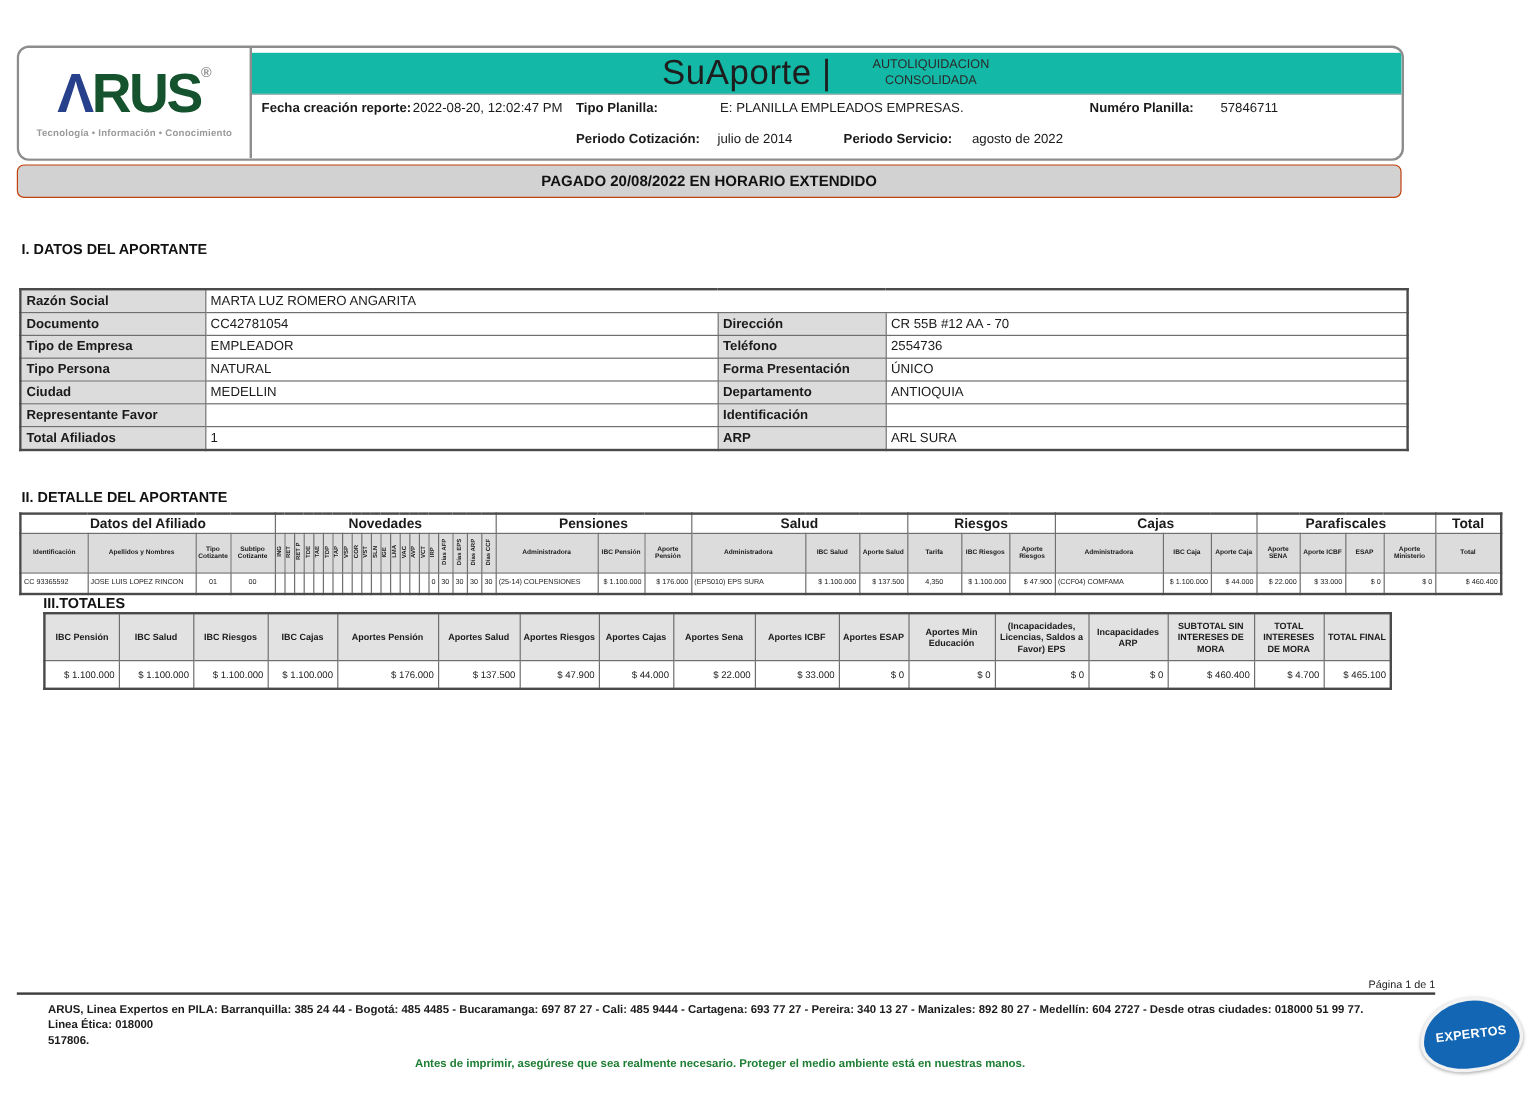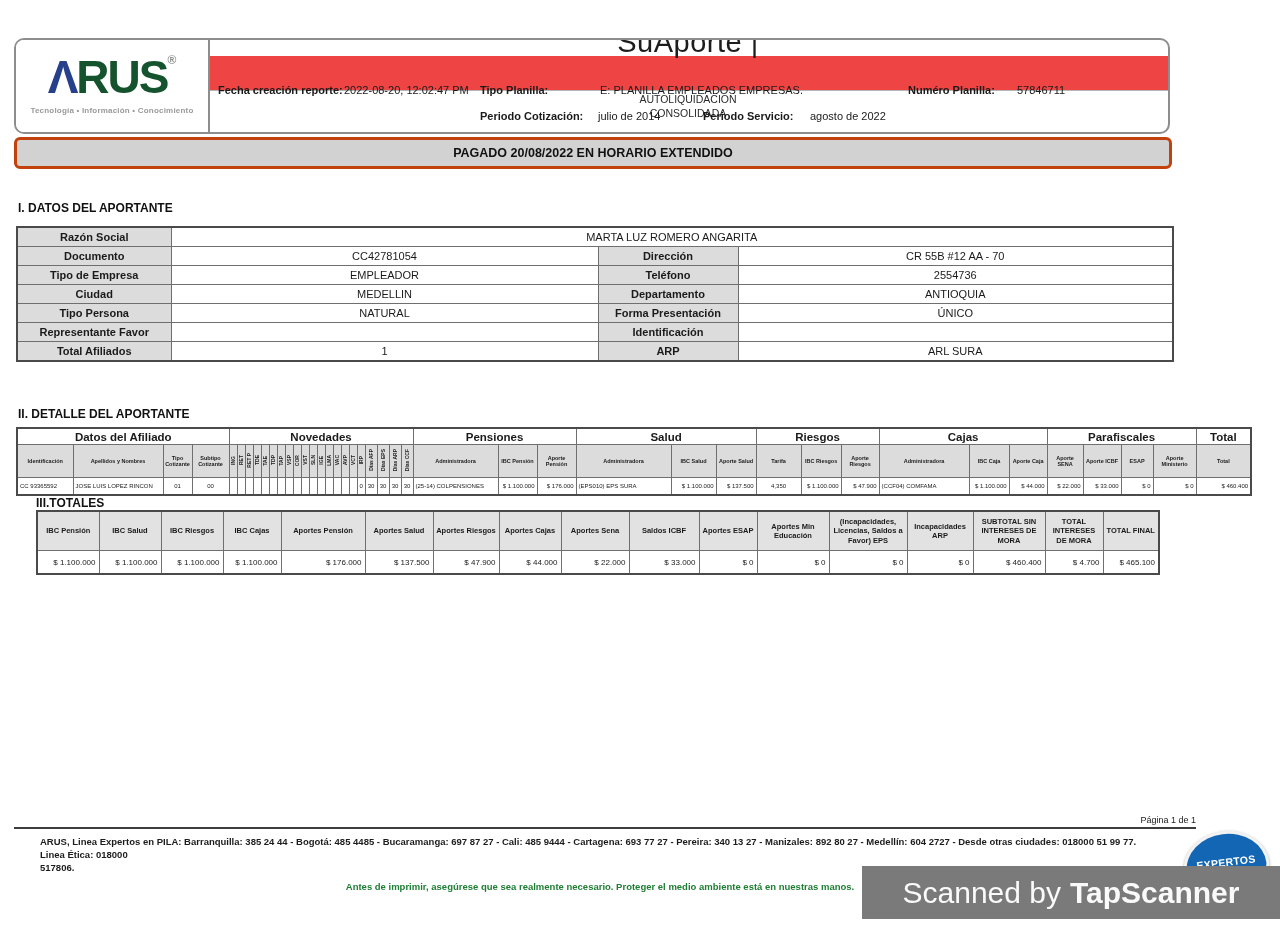--- a/index.html
+++ b/index.html
@@ -9,39 +9,39 @@
   
   .header-box{position:absolute;left:14px;top:38px;width:1152px;height:92px;
               border:2px solid #8d8d8d;border-radius:10px;background:#fff;overflow:hidden;}
   .logo-cell{position:absolute;left:0;top:0;width:192px;height:100%;background:#fff;
              border-right:2px solid #8d8d8d;z-index:2;text-align:center;}
   .logo-main{margin-top:14px;font-size:46px;font-weight:bold;letter-spacing:-2px;line-height:1;}
   .logo-a{color:#27408b;}
   .logo-rus{color:#14532d;text-align:center;}
   .logo-reg{font-size:12px;color:#8f8f8f;vertical-align:top;letter-spacing:0;}
   .logo-tagline{margin-top:6px;font-size:8px;color:#9a9a9a;letter-spacing:.2px;font-weight:bold;}
-  .title-band{position:absolute;left:192px;top:16px;right:0;height:34px;background:#ef4444;
-              border-bottom:1px solid #b5b5b5;display:flex;align-items:center;justify-content:center;gap:34px;flex-direction:column;}
+  .title-band{position:absolute;left:192px;top:4px;right:0;height:34px;background:#14b8a6;
+              border-bottom:1px solid #b5b5b5;display:flex;align-items:center;justify-content:center;gap:34px;}
   .suaporte{font-size:29px;color:#1d1d1d;letter-spacing:.5px;}
   .subtitle{font-size:10.5px;color:#2a2a2a;text-align:center;line-height:1.25;}
   .hf{position:absolute;font-size:11px;white-space:nowrap;}
   .hf.b{font-weight:bold;}
 
   
   .banner{position:absolute;left:14px;top:137px;width:1152px;height:26px;background:#d2d2d2;
-          border:3px solid #c2410c;border-radius:6px;display:flex;align-items:center;justify-content:center;
+          border:1px solid #c2410c;border-radius:6px;display:flex;align-items:center;justify-content:center;
           font-weight:bold;font-size:12.5px;color:#111;}
 
   
   .sec-title{position:absolute;font-size:12px;font-weight:bold;color:#111;white-space:nowrap;}
 
   
   table{border-collapse:collapse;table-layout:fixed;}
   
-  .t1{position:absolute;left:16px;top:226px;width:1156px;border:2px solid #4a4a4a;text-align:center;}
+  .t1{position:absolute;left:16px;top:240px;width:1156px;border:2px solid #4a4a4a;}
   .t1 td{border:1px solid #6f6f6f;height:18px;font-size:11px;padding:0 4px;
          overflow:hidden;white-space:nowrap;}
   .t1 td.lbl{background:#dcdcdc;font-weight:bold;}
   
   .t2{position:absolute;left:16px;top:427px;width:1234px;border:2px solid #4a4a4a;}
   .t2 th,.t2 td{border:1px solid #6f6f6f;overflow:hidden;}
   .t2 .group-row th{height:15px;font-size:11.5px;font-weight:bold;background:#fff;padding:0;}
   .t2 .sub-row th{height:30px;background:#dcdcdc;font-size:5.5px;font-weight:bold;
                   text-align:center;padding:1px;line-height:1.15;vertical-align:middle;}
   .t2 .sub-row th.vert{padding:0;}
@@ -124,30 +124,30 @@
           <td class="lbl">Dirección</td>
           <td>CR 55B #12 AA - 70</td>
         </tr>
         <tr>
           <td class="lbl">Tipo de Empresa</td>
           <td>EMPLEADOR</td>
           <td class="lbl">Teléfono</td>
           <td>2554736</td>
         </tr>
         <tr>
+          <td class="lbl">Tipo Persona</td>
+          <td>NATURAL</td>
+          <td class="lbl">Forma Presentación</td>
+          <td>ÚNICO</td>
+        </tr>
+        <tr>
           <td class="lbl">Ciudad</td>
           <td>MEDELLIN</td>
           <td class="lbl">Departamento</td>
           <td>ANTIOQUIA</td>
-        </tr>
-        <tr>
-          <td class="lbl">Tipo Persona</td>
-          <td>NATURAL</td>
-          <td class="lbl">Forma Presentación</td>
-          <td>ÚNICO</td>
         </tr>
         <tr>
           <td class="lbl">Representante Favor</td>
           <td></td>
           <td class="lbl">Identificación</td>
           <td></td>
         </tr>
         <tr>
           <td class="lbl">Total Afiliados</td>
           <td>1</td>
@@ -332,21 +332,21 @@
         <tr id="t3heads">
           <th>IBC Pensión</th>
           <th>IBC Salud</th>
           <th>IBC Riesgos</th>
           <th>IBC Cajas</th>
           <th>Aportes Pensión</th>
           <th>Aportes Salud</th>
           <th>Aportes Riesgos</th>
           <th>Aportes Cajas</th>
           <th>Aportes Sena</th>
-          <th>Saldos ICBF</th>
+          <th>Aportes ICBF</th>
           <th>Aportes ESAP</th>
           <th>Aportes Min Educación</th>
           <th>(Incapacidades, Licencias, Saldos a Favor) EPS</th>
           <th>Incapacidades ARP</th>
           <th>SUBTOTAL SIN INTERESES DE MORA</th>
           <th>TOTAL INTERESES DE MORA</th>
           <th>TOTAL FINAL</th>
         </tr>
       </thead>
     <tbody>
@@ -375,18 +375,14 @@
   <div class="page-num">Página 1 de 1</div>
   <div class="footer-rule"></div>
   <div class="contact">
     <span>ARUS, Linea Expertos en PILA: Barranquilla: 385 24 44 - Bogotá: 485 4485 - Bucaramanga: 697 87 27 - Cali: 485 9444 - Cartagena: 693 77 27 - Pereira: 340 13 27 - Manizales: 892 80 27 - Medellín: 604 2727 - Desde otras ciudades: 018000 51 99 77. Linea Ética: 018000</span><br>
     <span>517806.</span>
   </div>
   <div class="badge">
     <div class="badge-pill">EXPERTOS</div>
   </div>
   <div class="eco">Antes de imprimir, asegúrese que sea realmente necesario. Proteger el medio ambiente está en nuestras manos.</div>
-  <div class="scanner-bar">
-    <span>Scanned by</span>
-    <span class="brand">TapScanner</span>
-  </div>
 
 </div>
 
 </body></html>

